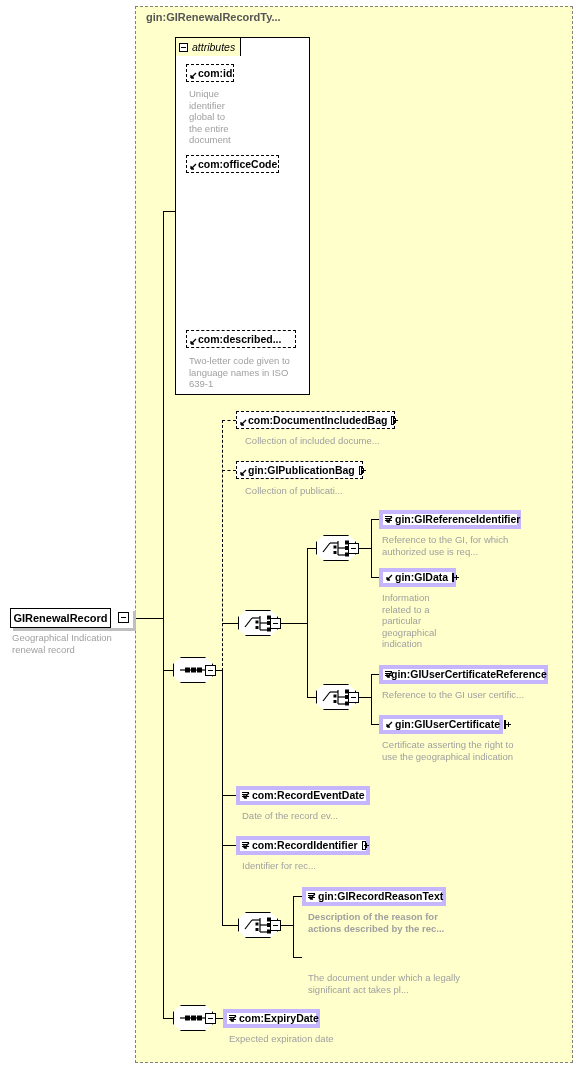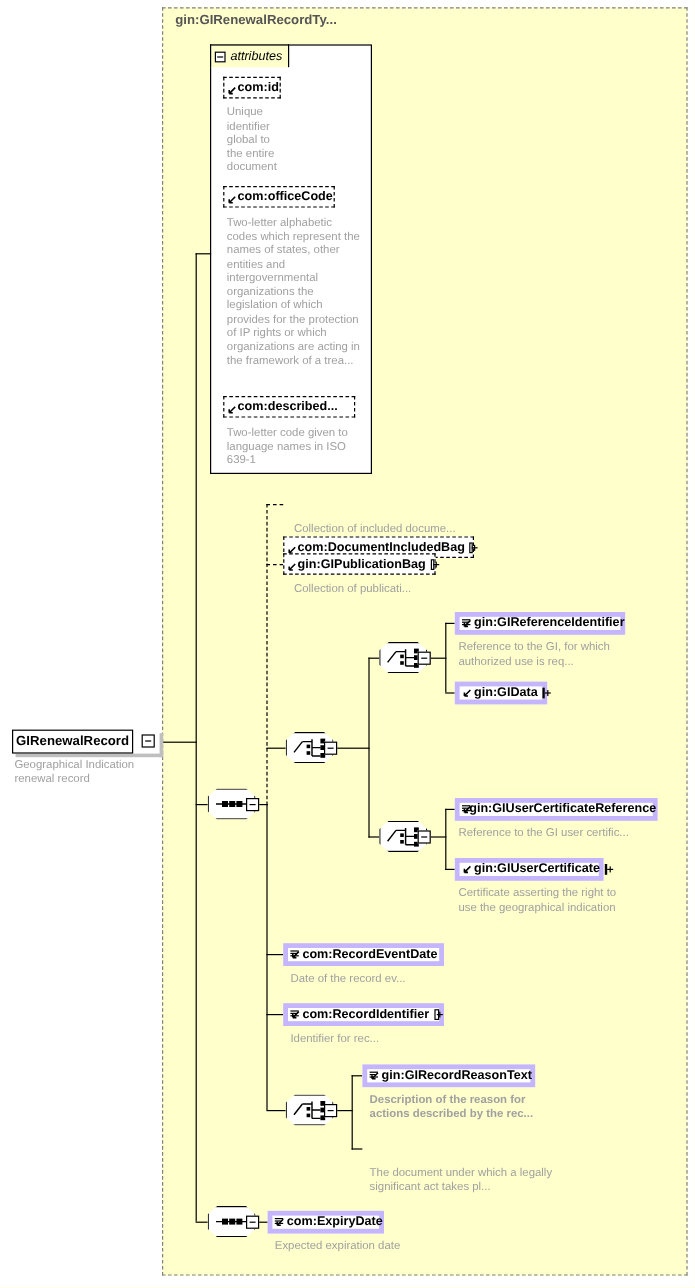--- a/index.html
+++ b/index.html
@@ -186,21 +186,20 @@
   <div class="nodebox dashed" style="left:186px;top:155px;width:93px;height:18px;padding-left:11px;">
     <span class="arrow-glyph">
       <svg width="8" height="8" viewBox="0 0 8 8">
           <path d="M7 1 L2 6 M2 6 L2 3 M2 6 L5 6" stroke="#000" stroke-width="1.3" fill="none"></path>
         </svg>
     </span>
     <span class="ntext">com:officeCode</span>
     <span class="shadow"></span>
     <span class="rshadow"></span>
   </div>
-  <div class="anno" style="left:189px;top:180px;width:112px;">Two-letter alphabetic codes which represent the names of states, other entities and intergovernmental organizations the legislation of which provides for the protection of IP rights or which organizations are acting in the framework of a trea...</div>
 
   <div class="nodebox dashed" style="left:186px;top:330px;width:110px;height:18px;padding-left:11px;">
     <span class="arrow-glyph">
       <svg width="8" height="8" viewBox="0 0 8 8">
           <path d="M7 1 L2 6 M2 6 L2 3 M2 6 L5 6" stroke="#000" stroke-width="1.3" fill="none"></path>
         </svg>
     </span>
     <span class="ntext">com:described...</span>
     <span class="shadow"></span>
     <span class="rshadow"></span>
@@ -237,21 +236,21 @@
   </div>
   <div class="comp-toggle" style="left:205px;top:665px;"></div>
   <div class="ln h" style="left:216px;top:670px;width:7px;"></div>
 
   <div class="ln v" style="left:222px;top:670px;height:255px;"></div>
 
   <div class="dln v" style="left:222px;top:420px;height:251px;"></div>
   <div class="dln h" style="left:222px;top:420px;width:14px;"></div>
   <div class="dln h" style="left:222px;top:470px;width:14px;"></div>
 
-  <div class="nodebox dashed" style="left:236px;top:411px;width:159px;height:18px;padding-left:11px;margin-top:36px;">
+  <div class="nodebox dashed" style="left:236px;top:411px;width:159px;height:18px;padding-left:11px;">
     <span class="arrow-glyph">
       <svg width="8" height="8" viewBox="0 0 8 8">
           <path d="M7 1 L2 6 M2 6 L2 3 M2 6 L5 6" stroke="#000" stroke-width="1.3" fill="none"></path>
         </svg>
     </span>
     <span class="ntext">com:DocumentIncludedBag</span>
     <span class="plus-box" style="margin-left:4px;"></span>
     <span class="shadow"></span>
     <span class="rshadow"></span>
   </div>
@@ -336,20 +335,21 @@
     <span class="arrow-glyph">
       <svg width="8" height="8" viewBox="0 0 8 8">
           <path d="M7 1 L2 6 M2 6 L2 3 M2 6 L5 6" stroke="#000" stroke-width="1.3" fill="none"></path>
         </svg>
     </span>
     <span class="ntext">gin:GIData</span>
     <span class="plus-box" style="margin-left:4px;"></span>
     <span class="shadow"></span>
     <span class="rshadow"></span>
   </div>
+  <div class="anno" style="left:382px;top:592px;width:60px;">Information related to a particular geographical indication</div>
 
   <div class="comp" style="left:316px;top:684px;">
     <span class="octa-shadow"></span>
     <span class="octa"></span>
     <svg width="40" height="26" viewBox="0 0 40 26">
       <path d="M7 17 L14 8" stroke="#000" stroke-width="1.2" fill="none"></path>
       <line x1="14" y1="8" x2="22" y2="8" stroke="#000" stroke-width="1.2"></line>
       <line x1="22" y1="6" x2="22" y2="20" stroke="#000" stroke-width="1.2"></line>
       <line x1="22" y1="20" x2="29" y2="20" stroke="#000" stroke-width="1.2"></line>
       <line x1="22" y1="13" x2="29" y2="13" stroke="#000" stroke-width="1.2"></line>

